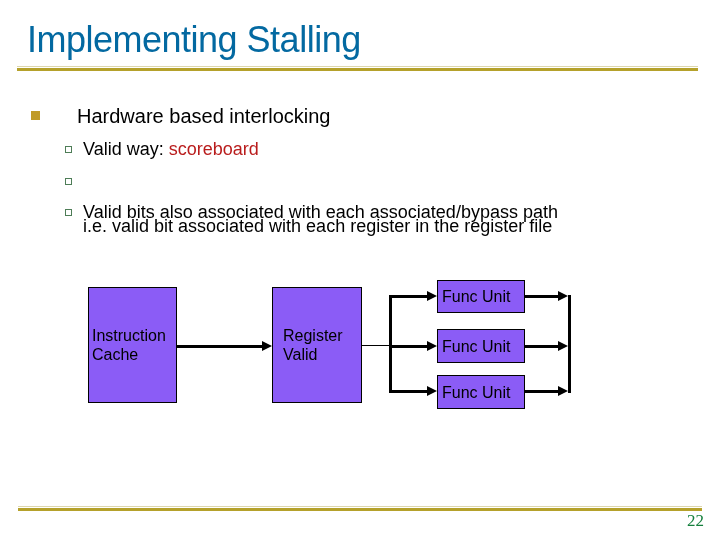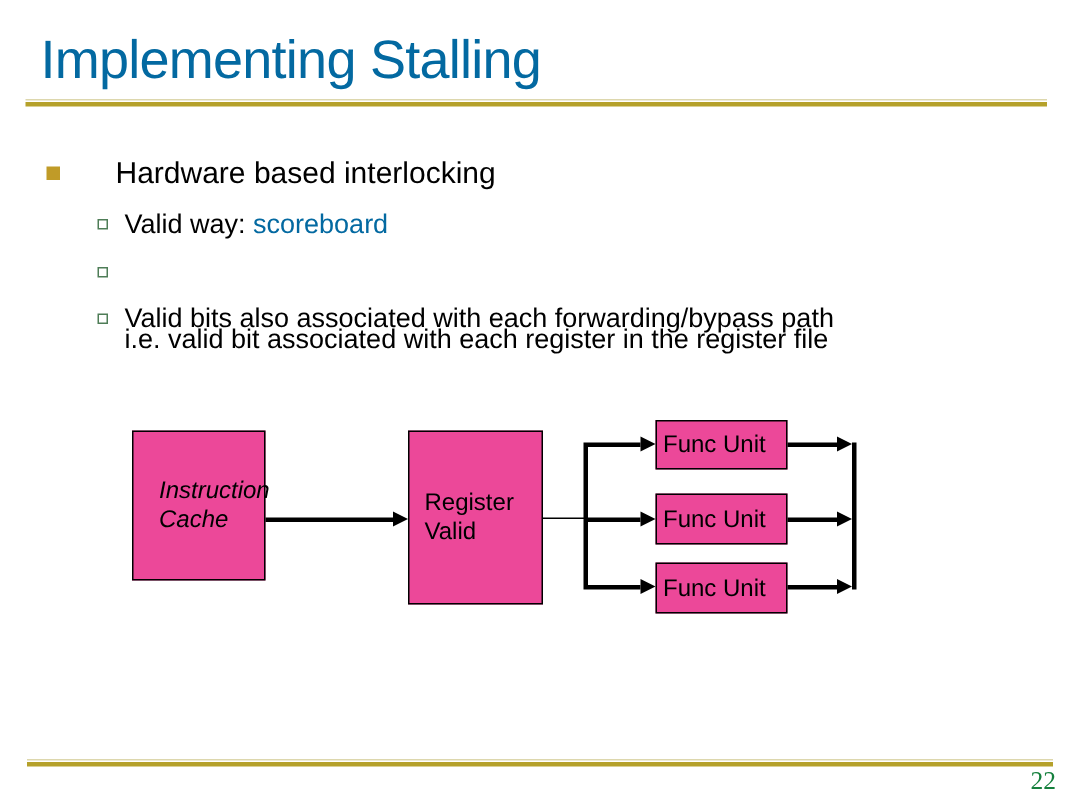--- a/index.html
+++ b/index.html
@@ -26,30 +26,30 @@
     font-size:20px;line-height:24px;color:#000;white-space:nowrap;margin-left:24px;
   }
   .sub-square{
     position:absolute;left:65px;width:5px;height:5px;
     border:1px solid #4e7d57;background:#fff;
   }
   .sub-text{
     position:absolute;left:83px;
     font-size:18px;line-height:22px;color:#000;white-space:nowrap;
   }
-  .term{color:#0369a1;margin-top:35px;}
+  .term{color:#b91c1c;margin-top:35px;}
 
   
   .dbox{
-    position:absolute;border:1px solid #000;background:#ec4899;
+    position:absolute;border:1px solid #000;background:#8b5cf6;
     font-size:16px;line-height:19px;color:#000;
     display:flex;flex-direction:column;justify-content:center;
     box-sizing:border-box;
   }
-  .box-ic{left:88px;top:287px;width:89px;height:100px;padding-left:17px;font-style:italic;}
+  .box-ic{left:88px;top:287px;width:89px;height:116px;padding-left:3px;}
   .box-rf{left:272px;top:287px;width:90px;height:116px;padding-left:10px;}
   .box-fu{left:437px;width:88px;padding-left:4px;justify-content:center;}
   .box-fu1{top:280px;height:33px;}
   .box-fu2{top:329px;height:34px;}
   .box-fu3{top:375px;height:34px;}
 
   .hline{position:absolute;height:3px;background:#000;}
   .hline-thin{position:absolute;height:1px;background:#000;}
   .vline{position:absolute;width:3px;background:#000;}
   .arrow-r{
@@ -77,21 +77,21 @@
   <div class="l1-square"></div>
   <div class="l1-text">Hardware based interlocking</div>
 
   <div class="sub-square" style="top:146px;"></div>
   <div class="sub-text" style="top:138px;"><span>Valid way: </span><span class="term">scoreboard</span></div>
 
   <div class="sub-square" style="top:178px;"></div>
   <div class="sub-text" style="top:170px;margin-top:45px;">i.e. valid bit associated with each register in the register file</div>
 
   <div class="sub-square" style="top:209px;"></div>
-  <div class="sub-text" style="top:201px;">Valid bits also associated with each forwarding/bypass path</div>
+  <div class="sub-text" style="top:201px;">Valid bits also associated with each associated/bypass path</div>
 
   <div class="dbox box-ic">
     <span style="white-space:normal;">Instruction Cache</span>
   </div>
   <div class="dbox box-rf">
     <span style="white-space:normal;">Register Valid</span>
   </div>
   <div class="dbox box-fu box-fu1">
     <span>Func Unit</span>
   </div>

